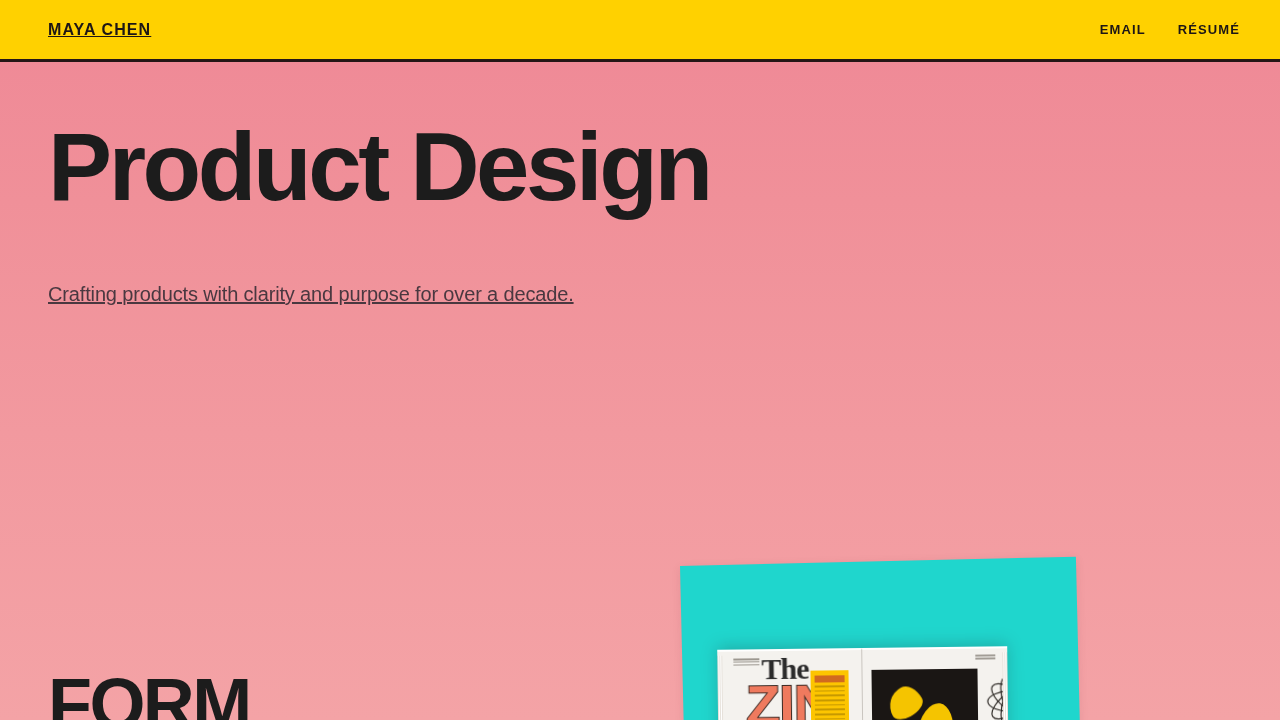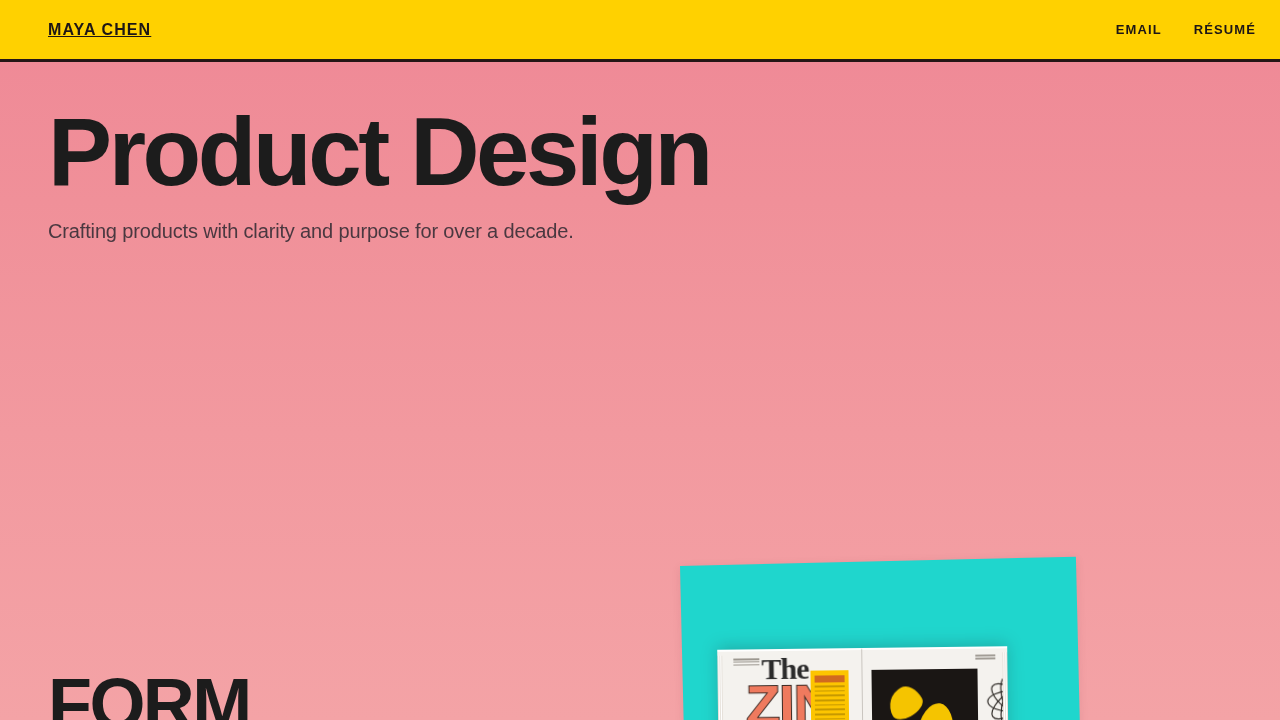--- a/index.html
+++ b/index.html
@@ -21,21 +21,21 @@
   }
 
   
   .site-header {
     position:absolute; top:0; left:0;
     width:1280px; height:62px;
     background:#ffd100;
     border-bottom:3px solid #241616;
     display:flex; align-items:center;
     justify-content:space-between;
-    padding:0 24px 0 48px;
+    padding:0 40px 0 48px;
     z-index:40;
   }
   .brand {
     font-size:16px; font-weight:bold;
     letter-spacing:1.1px;
     color:#1d1616;
     line-height:1;
     white-space:nowrap;
   }
   .nav { display:flex; align-items:flex-end; gap:32px; }
@@ -44,43 +44,44 @@
     letter-spacing:1.1px;
     color:#1d1616;
     text-decoration:none;
     white-space:nowrap;
     line-height:1;
   }
 
   
   .hero {
     position:absolute;
-    top:105px; left:48px;
+    top:120px; left:48px;
     width:1020px;
     z-index:20;
   }
   .hero-title {
     font-family:"Liberation Sans", sans-serif;
     font-weight:bold;
     font-size:96px;
     line-height:0.98;
     letter-spacing:-3.4px;
     color:#1c1c1c;
     white-space:nowrap;
   }
   .hero-line { display:block; }
   .amp {
     color:#4b3434;
   }
   .hero-sub {
-    margin-top:16px;
+    margin-top:64px;
     font-size:20px;
     line-height:1.62;
     letter-spacing:-0.15px;
     color:#4a3840;
+    text-decoration:underline;
   }
   .hero-sub span { display:block; }
 
   
   .photo-stage {
     position:absolute;
     left:640px; top:520px;
     width:520px; height:240px;
     z-index:10;
   }

